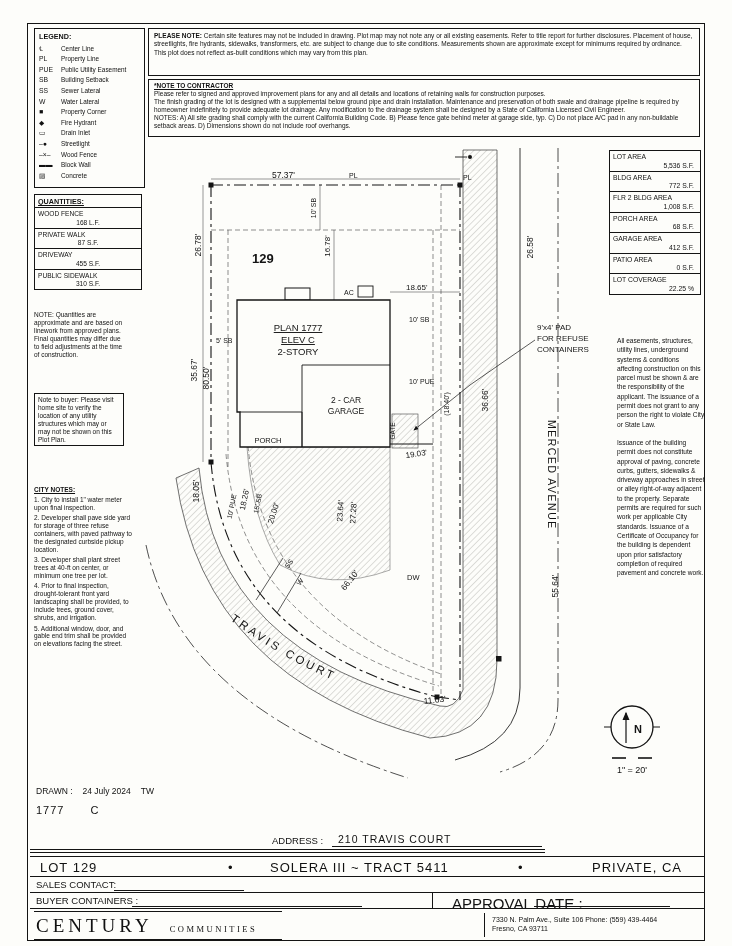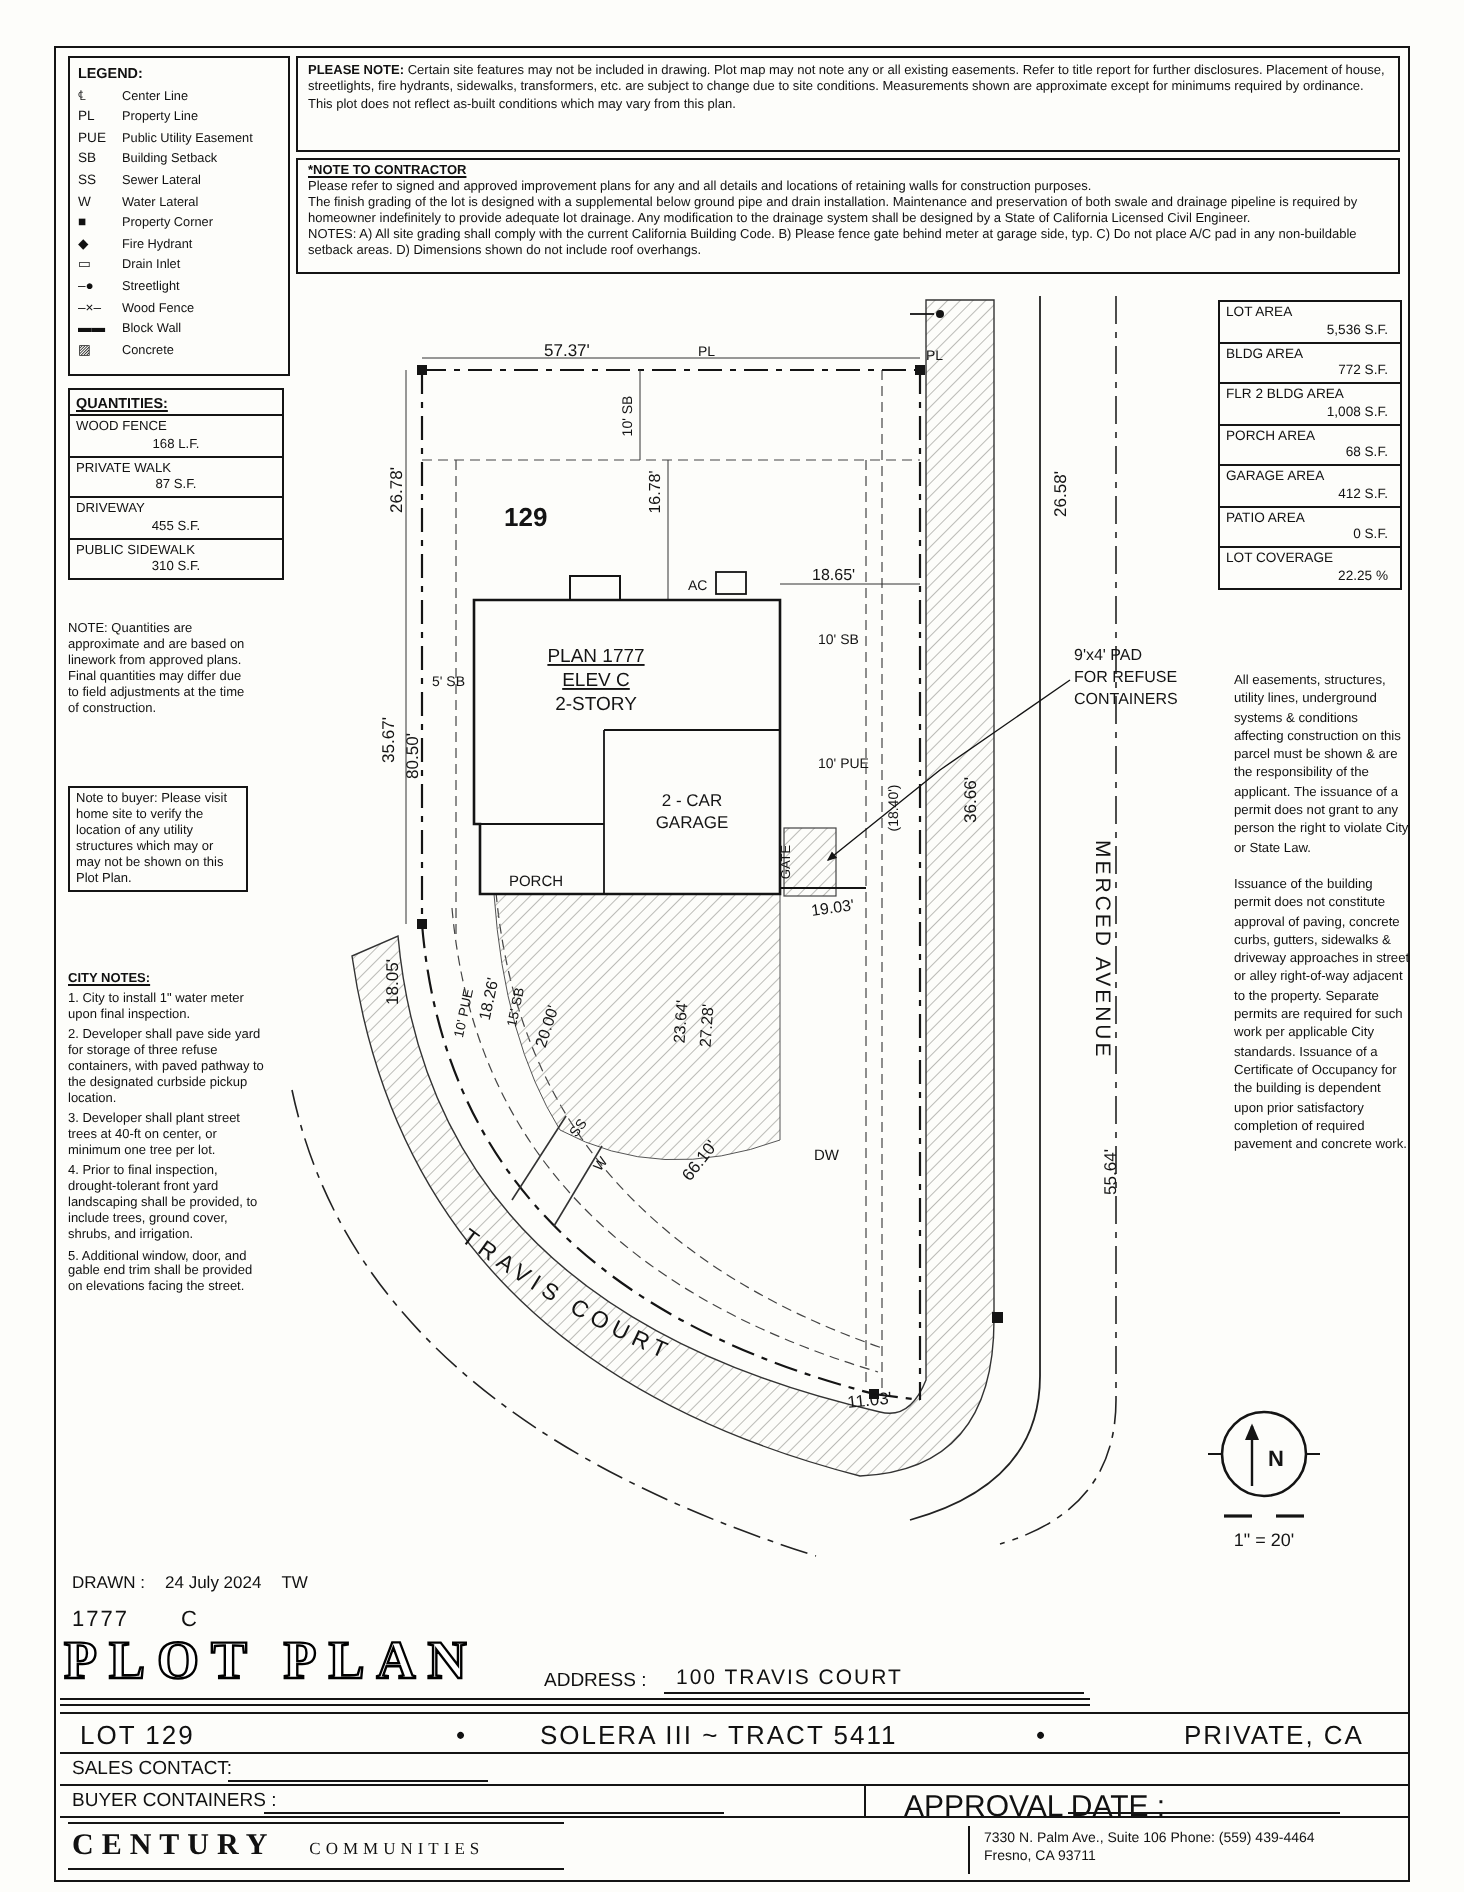--- a/index.html
+++ b/index.html
@@ -59,21 +59,21 @@
   .sales-line{left:114px;top:890px;width:130px;border-top:1px solid #141414}
   .rule892{left:30px;top:892px;width:674px;border-top:1.2px solid #141414}
   .buyer{left:36px;top:895px;font-size:9.5px}
   .buyer-line{left:132px;top:906px;width:230px;border-top:1px solid #141414}
   .vdiv{left:432px;top:892px;height:16px;border-left:1.2px solid #141414}
   .approval{left:452px;top:895px;font-size:15px}
   .approval-line{left:534px;top:906px;width:136px;border-top:1px solid #141414}
   .rule908{left:30px;top:908px;width:674px;border-top:1.2px solid #141414}
 
   .century{left:34px;top:911px;width:248px;padding:3px 2px 2px;border-top:1.4px solid #141414;border-bottom:1.4px solid #141414;display:flex;align-items:baseline}
-  .century .cn{font-family:"Liberation Serif",serif;font-size:15px;letter-spacing:4px;font-weight:bold}
+  .century .cn{font-family:"Liberation Serif",serif;font-size:19px;letter-spacing:4px;font-weight:normal}
   .century .cs{font-family:"Liberation Serif",serif;font-size:8.5px;letter-spacing:2.5px;margin-left:17px}
   .fdiv{left:484px;top:913px;height:24px;border-left:1px solid #141414}
   .faddr{left:492px;top:915px;font-size:7px;line-height:9px}
 
   .qkblock{left:553px;top:779px;width:150px;height:64px}
   .qk-small{font-size:5.6px;line-height:7px;text-align:center;width:150px}
 
   svg text{font-family:"Liberation Sans",sans-serif;fill:#141414}
 </style>
 </head>
@@ -359,24 +359,23 @@
     <p>All easements, structures, utility lines, underground systems &amp; conditions affecting construction on this parcel must be shown &amp; are the responsibility of the applicant. The issuance of a permit does not grant to any person the right to violate City or State Law.</p>
     <p>Issuance of the building permit does not constitute approval of paving, concrete curbs, gutters, sidewalks &amp; driveway approaches in street or alley right-of-way adjacent to the property. Separate permits are required for such work per applicable City standards. Issuance of a Certificate of Occupancy for the building is dependent upon prior satisfactory completion of required pavement and concrete work.</p>
   </div>
 
   <div class="abs drawn">
     <span>DRAWN :</span><span>24 July 2024</span><span>TW</span>
   </div>
   <div class="abs plancode">
     <span>1777</span><span>C</span>
   </div>
-  <div class="abs bigtitle">PLOT PLAN</div>
   <div class="abs titlerule"></div>
   <div class="abs addr-l">ADDRESS :</div>
-  <div class="abs addr-v">100 TRAVIS COURT</div>
+  <div class="abs addr-v">210 TRAVIS COURT</div>
   <div class="abs addr-line"></div>
 
   <div class="abs lotband-t"></div>
   <div class="abs lot-txt" style="left:40px">LOT 129</div>
   <div class="abs lot-txt" style="left:228px">•</div>
   <div class="abs lot-txt" style="left:270px">SOLERA III ~ TRACT 5411</div>
   <div class="abs lot-txt" style="left:518px">•</div>
   <div class="abs lot-txt" style="left:592px">PRIVATE, CA</div>
   <div class="abs lotband-b"></div>
 

